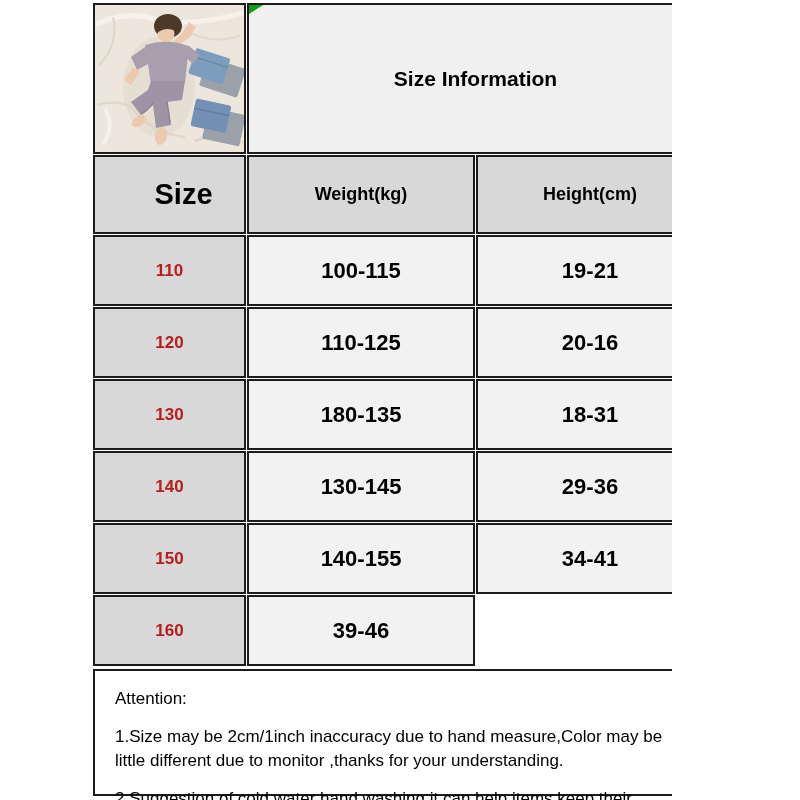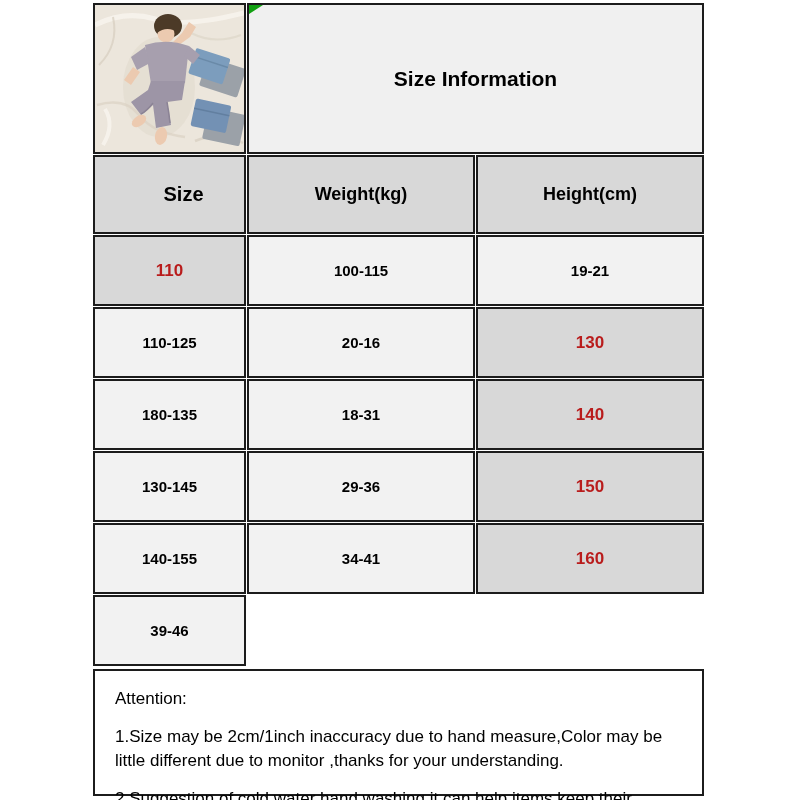--- a/index.html
+++ b/index.html
@@ -1,18 +1,18 @@
 <!DOCTYPE html>
 <html><head>
 <meta charset="utf-8">
 <style>
   html, body { margin: 0; padding: 0; background: #ffffff; }
   .sheet {
     position: relative;
-    width: 800px;
+    width: 672px;
     height: 800px;
     background: #ffffff;
     font-family: "Liberation Sans", sans-serif;
     color: #111;
     overflow: hidden;
   }
   .grid {
     position: absolute;
     left: 93px;
     top: 3px;
@@ -38,24 +38,24 @@
     position: relative;
     font-size: 21px; font-weight: bold; color: #000;
   }
   .corner-marker {
     position: absolute; left: 0; top: 0;
     width: 0; height: 0;
     border-top: 9px solid #12a012;
     border-right: 14px solid transparent;
   }
   .hdr { background: #d8d8d8; font-weight: bold; color: #000; }
-  .size-hdr { font-size: 20px; padding-left: 28px; }
+  .size-hdr { font-size: 29px; padding-left: 28px; }
   .col-hdr { font-size: 18px; }
   .lbl { background: #d8d8d8; font-weight: bold; font-size: 17px; color: #b91c1c; }
-  .val { background: #f2f2f2; font-weight: bold; font-size: 15px; color: #000; text-align: center; }
+  .val { background: #f2f2f2; font-weight: bold; font-size: 22px; color: #000; text-align: center; }
   .attention {
     position: absolute;
     left: 93px; top: 669px;
     width: 611px; height: 127px;
     box-sizing: border-box;
     border: 2px solid #1c1c1c;
     background: #ffffff;
     padding: 2px 6px;
     font-size: 17px;
     line-height: 24px;
@@ -117,20 +117,21 @@
     </div>
 
     <div class="cell hdr size-hdr">Size</div>
     <div class="cell hdr col-hdr">Weight(kg)</div>
     <div class="cell hdr col-hdr">Height(cm)</div>
 
     <div class="cell lbl">110</div>
     <div class="cell val">100-115</div>
     <div class="cell val">19-21</div>
 
+    <div class="cell lbl">120</div>
     <div class="cell val">110-125</div>
     <div class="cell val">20-16</div>
 
     <div class="cell lbl">130</div>
     <div class="cell val">180-135</div>
     <div class="cell val">18-31</div>
 
     <div class="cell lbl">140</div>
     <div class="cell val">130-145</div>
     <div class="cell val">29-36</div>

